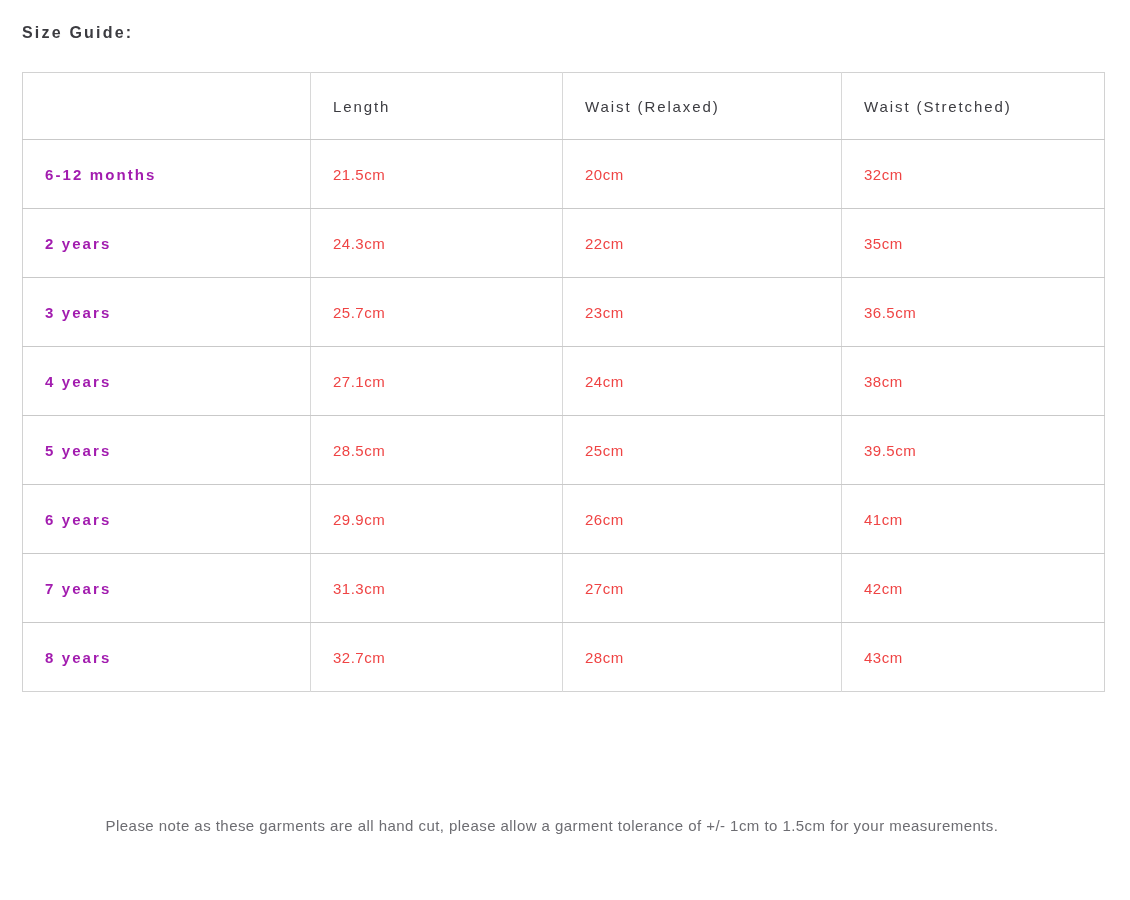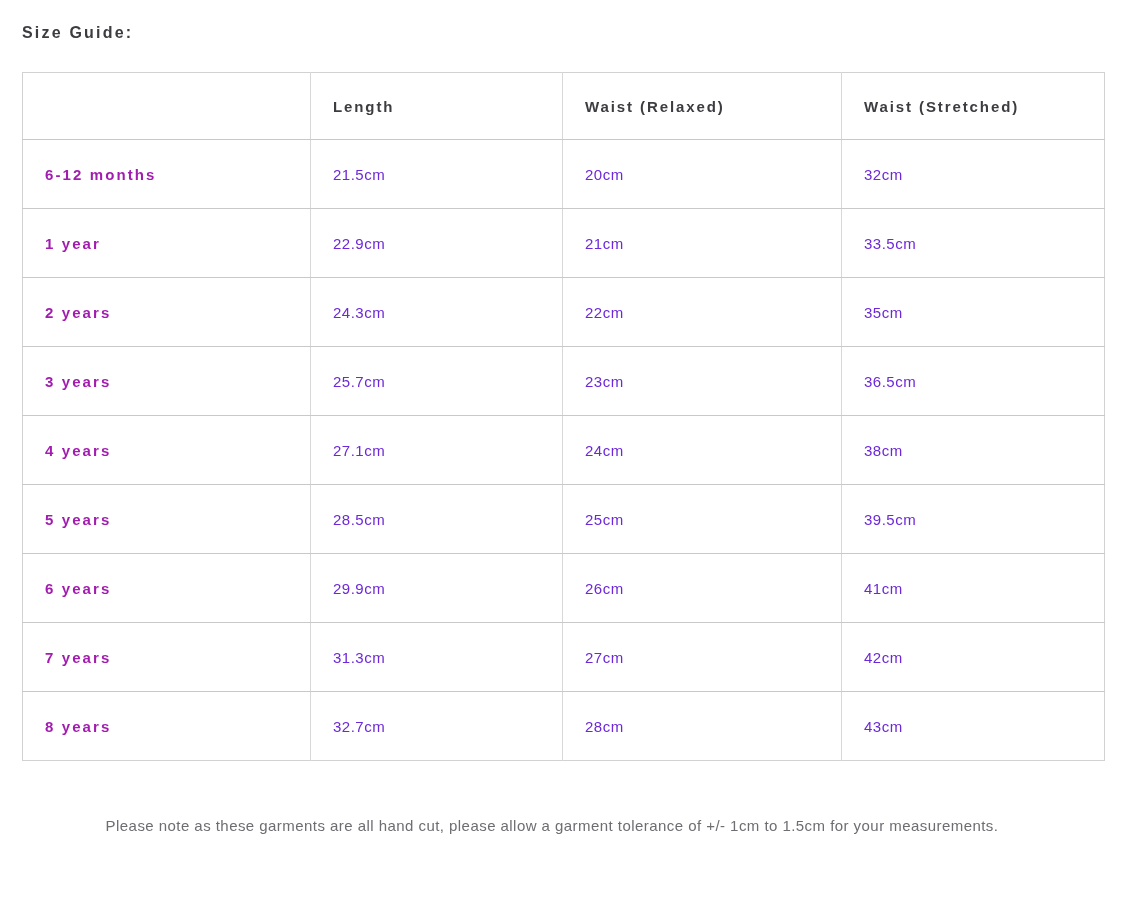--- a/index.html
+++ b/index.html
@@ -68,30 +68,30 @@
   table.size-table td:last-child {
     border-right: none;
   }
   table.size-table tbody tr:last-child td {
     border-bottom: none;
   }
 
   table.size-table thead th {
     height: 67px;
     font-size: 15px;
-    font-weight: bold;
+    font-weight: normal;
     color: #3c3c41;
     letter-spacing: 1.9px;
     white-space: nowrap;
   }
 
   table.size-table tbody td {
     height: 69px;
     font-size: 15px;
-    color: #6d28d9;
+    color: #ef4444;
     letter-spacing: 0.5px;
     font-weight: normal;
     white-space: nowrap;
   }
 
   table.size-table tbody td.row-label {
     font-weight: bold;
     color: #a21caf;
     letter-spacing: 2.1px;
   }
@@ -133,26 +133,20 @@
         </tr>
       </thead>
       <tbody>
         <tr>
           <td class="row-label">6-12 months</td>
           <td>21.5cm</td>
           <td>20cm</td>
           <td>32cm</td>
         </tr>
         <tr>
-          <td class="row-label">1 year</td>
-          <td>22.9cm</td>
-          <td>21cm</td>
-          <td>33.5cm</td>
-        </tr>
-        <tr>
           <td class="row-label">2 years</td>
           <td>24.3cm</td>
           <td>22cm</td>
           <td>35cm</td>
         </tr>
         <tr>
           <td class="row-label">3 years</td>
           <td>25.7cm</td>
           <td>23cm</td>
           <td>36.5cm</td>

